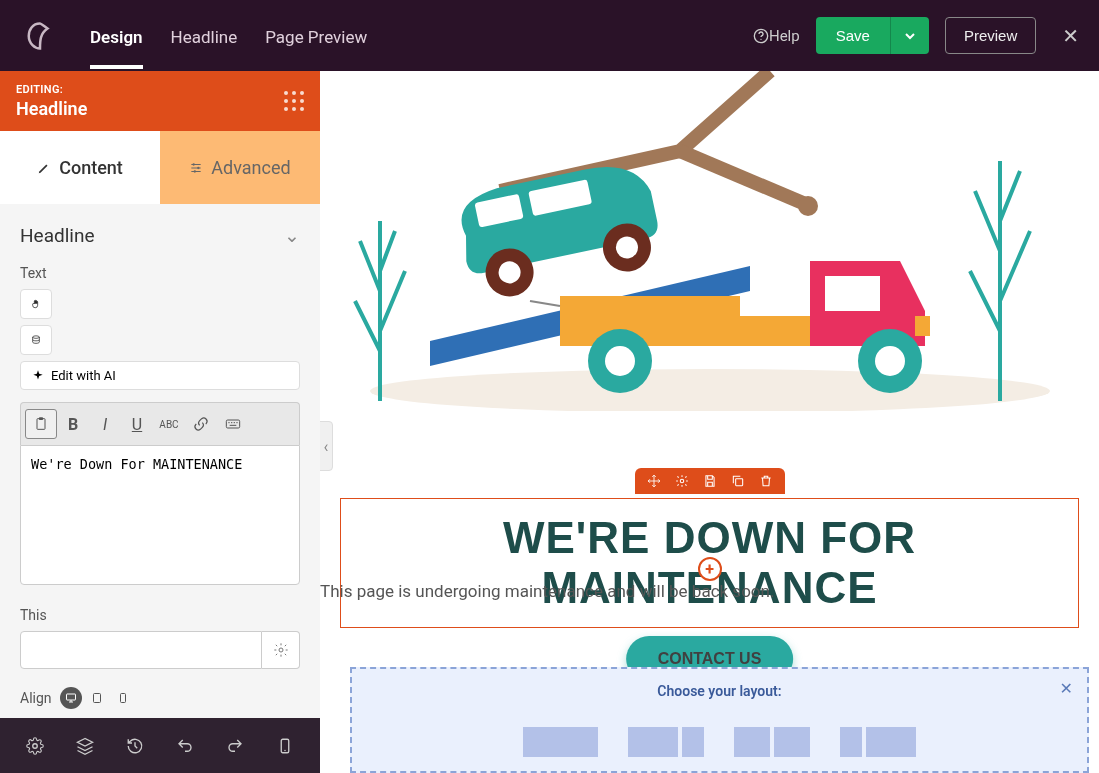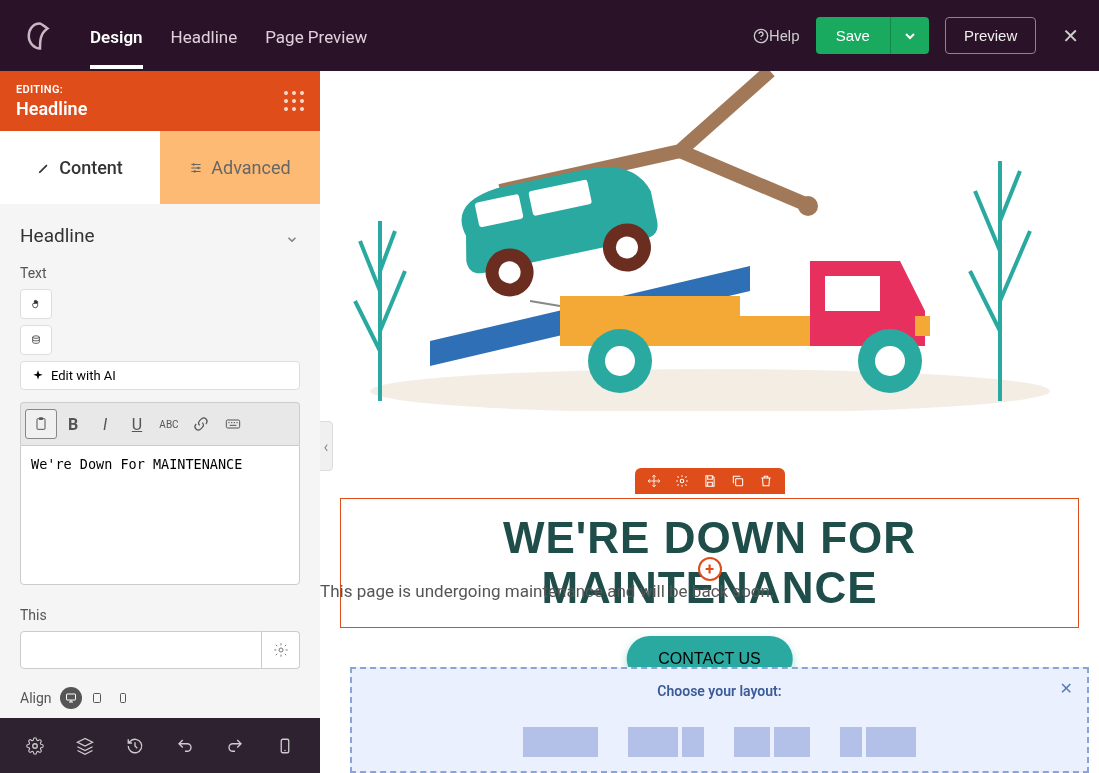--- a/index.html
+++ b/index.html
@@ -75,21 +75,21 @@
 .illus { position: absolute; top: 0; left: 0; right: 0; height: 340px; }
 
 
 .selected-toolbar { position: absolute; top: 397px; left: 50%; transform: translateX(-50%); background: #de4d1a; border-radius: 6px 6px 0 0; padding: 6px 12px; display: flex; gap: 14px; z-index: 3; }
 .sel-btn { color: #fff; cursor: pointer; display: flex; }
 .selected-box { position: absolute; top: 427px; left: 20px; right: 20px; border: 1px solid #de4d1a; padding: 14px 0; text-align: center; }
 .headline-text { font-family: Impact, "Arial Black", sans-serif; font-size: 44px; letter-spacing: 1px; color: #1e4d4a; font-weight: 700; }
 .add-below { position: absolute; top: 486px; left: 50%; transform: translateX(-50%); width: 24px; height: 24px; border: 2px solid #de4d1a; border-radius: 50%; display: flex; align-items: center; justify-content: center; color: #de4d1a; background: #fff; cursor: pointer; z-index: 3; font-weight: bold; }
 
 .subtitle { position: absolute; top: 510px; left: 0; right: 0; text-align: left; font-size: 17px; color: #555; }
-.cta-btn { position: absolute; top: 565px; left: 50%; transform: translateX(-50%); background: #2aa9a0; color: #000000; border: none; padding: 14px 32px; border-radius: 25px; font-size: 16px; font-weight: 400; cursor: pointer; box-shadow: 0 4px 10px rgba(42,169,160,0.4); }
+.cta-btn { position: absolute; top: 565px; left: 50%; transform: translateX(-50%); background: #2aa9a0; color: #404040; border: none; padding: 14px 32px; border-radius: 25px; font-size: 16px; font-weight: 700; cursor: pointer; box-shadow: 0 4px 10px rgba(42,169,160,0.4); }
 
 
 .layout-chooser { position: absolute; bottom: 0; left: 30px; right: 10px; border: 2px dashed #8ba4d8; background: #eaf0fd; padding: 14px; }
 .layout-title { text-align: center; font-size: 14px; font-weight: 600; color: #3a5a9a; margin-bottom: 28px; }
 .layout-close { position: absolute; top: 10px; right: 14px; color: #5a7ab8; cursor: pointer; font-size: 16px; }
 .layout-options { display: flex; justify-content: center; gap: 30px; }
 .layout-opt { display: flex; gap: 4px; cursor: pointer; }
 .lcol { background: #b3c1e8; height: 30px; }
 
 svg { display: block; }

